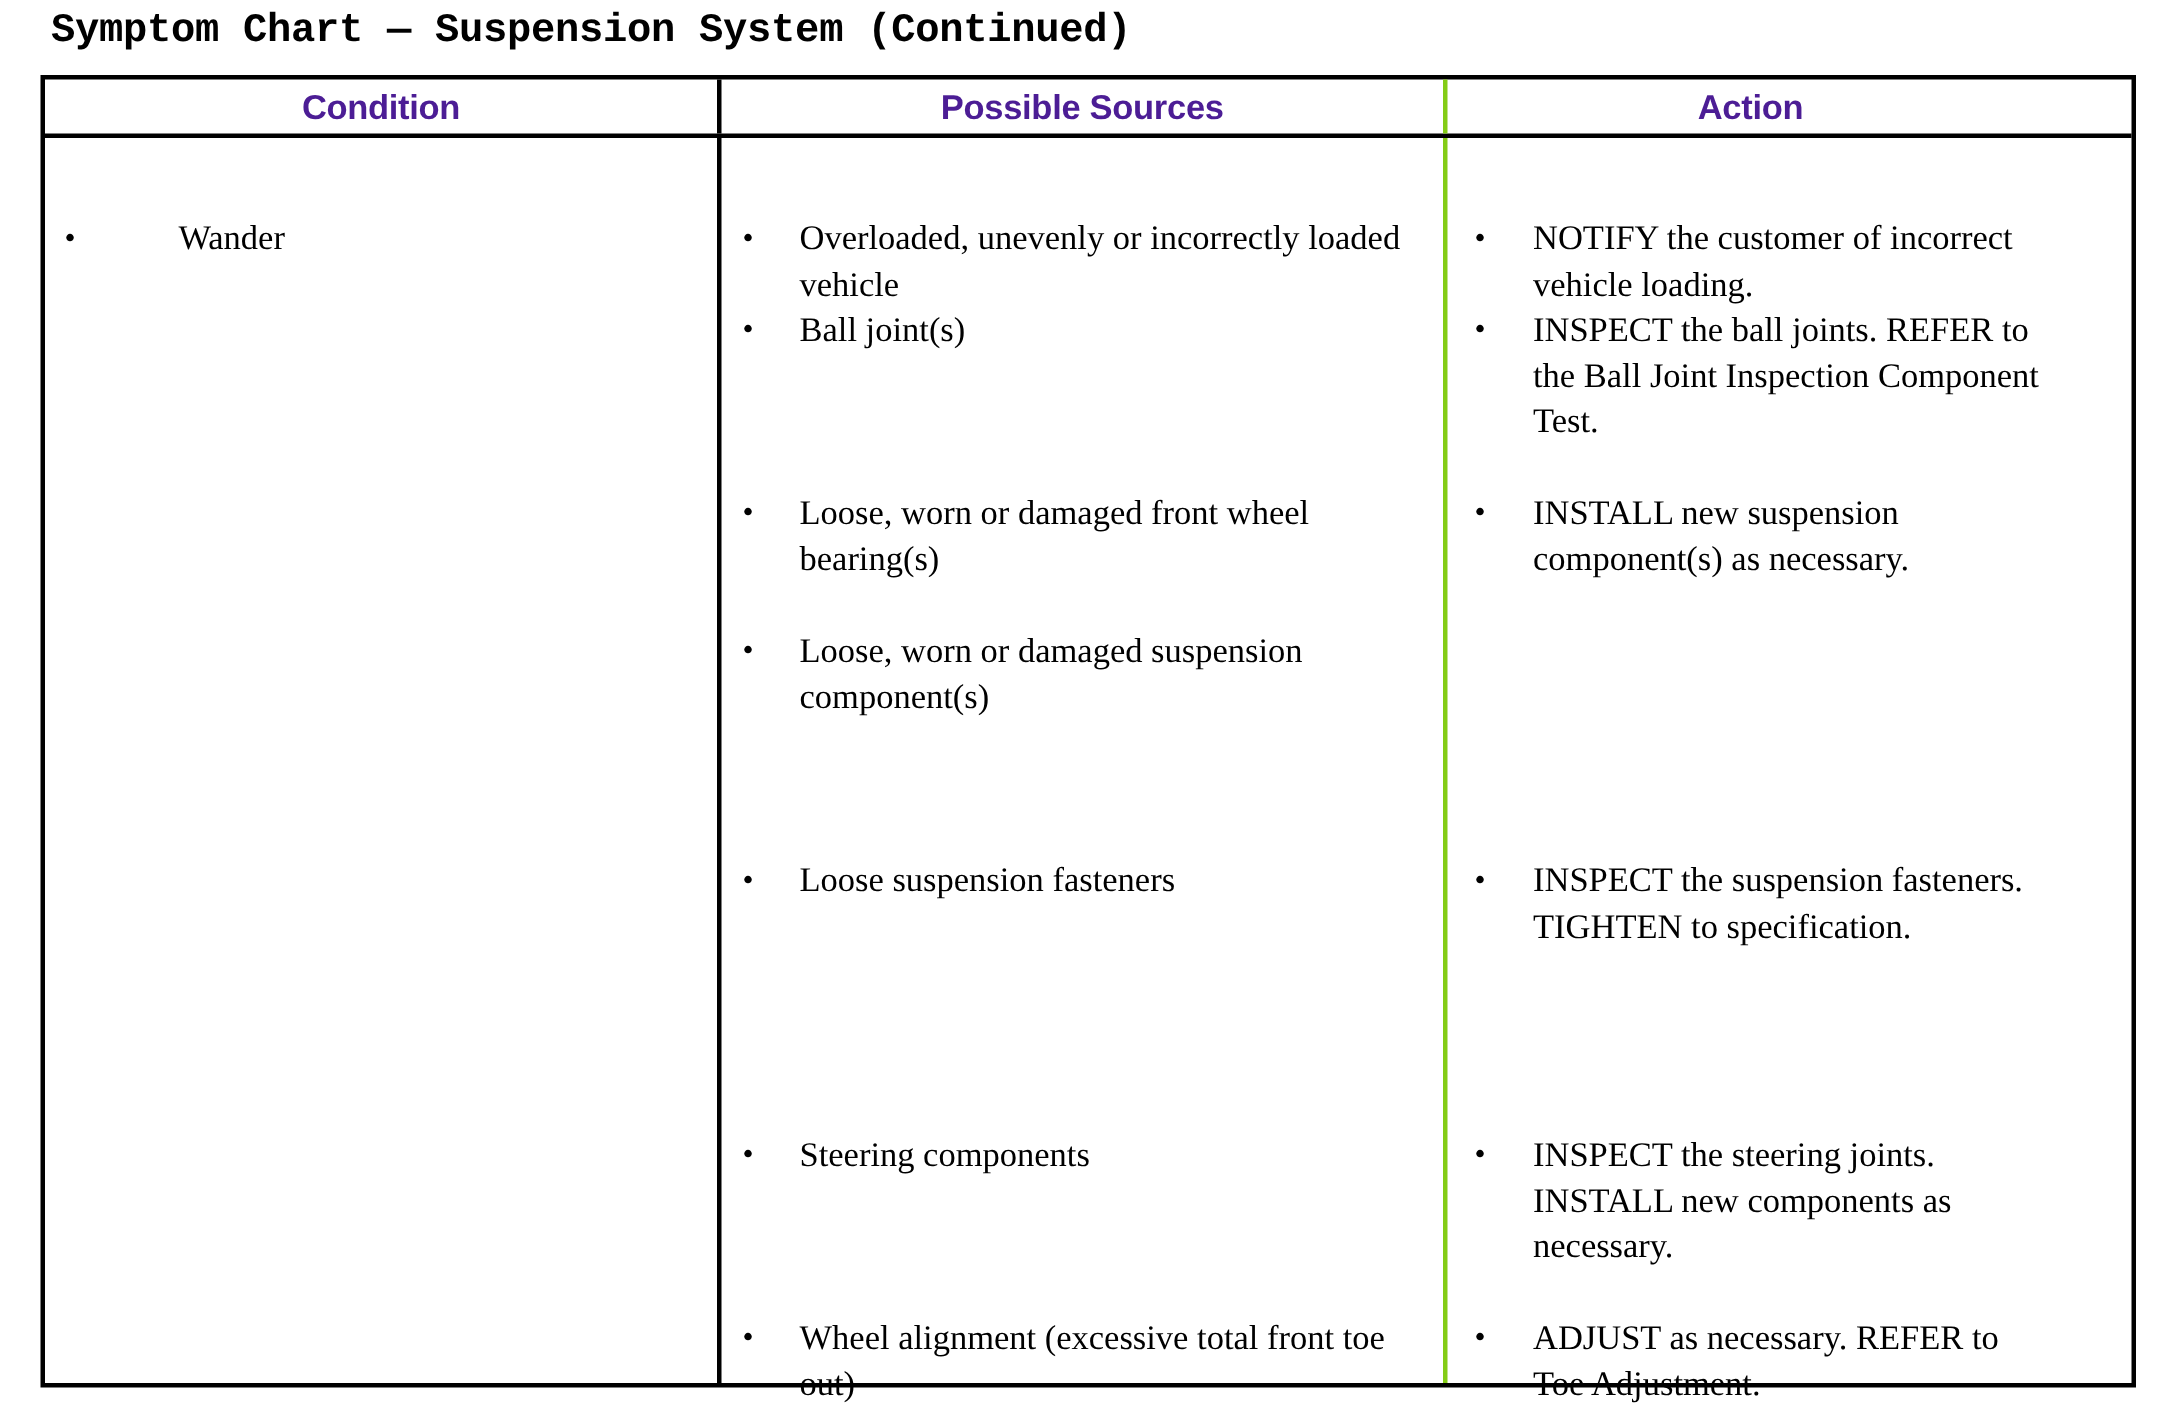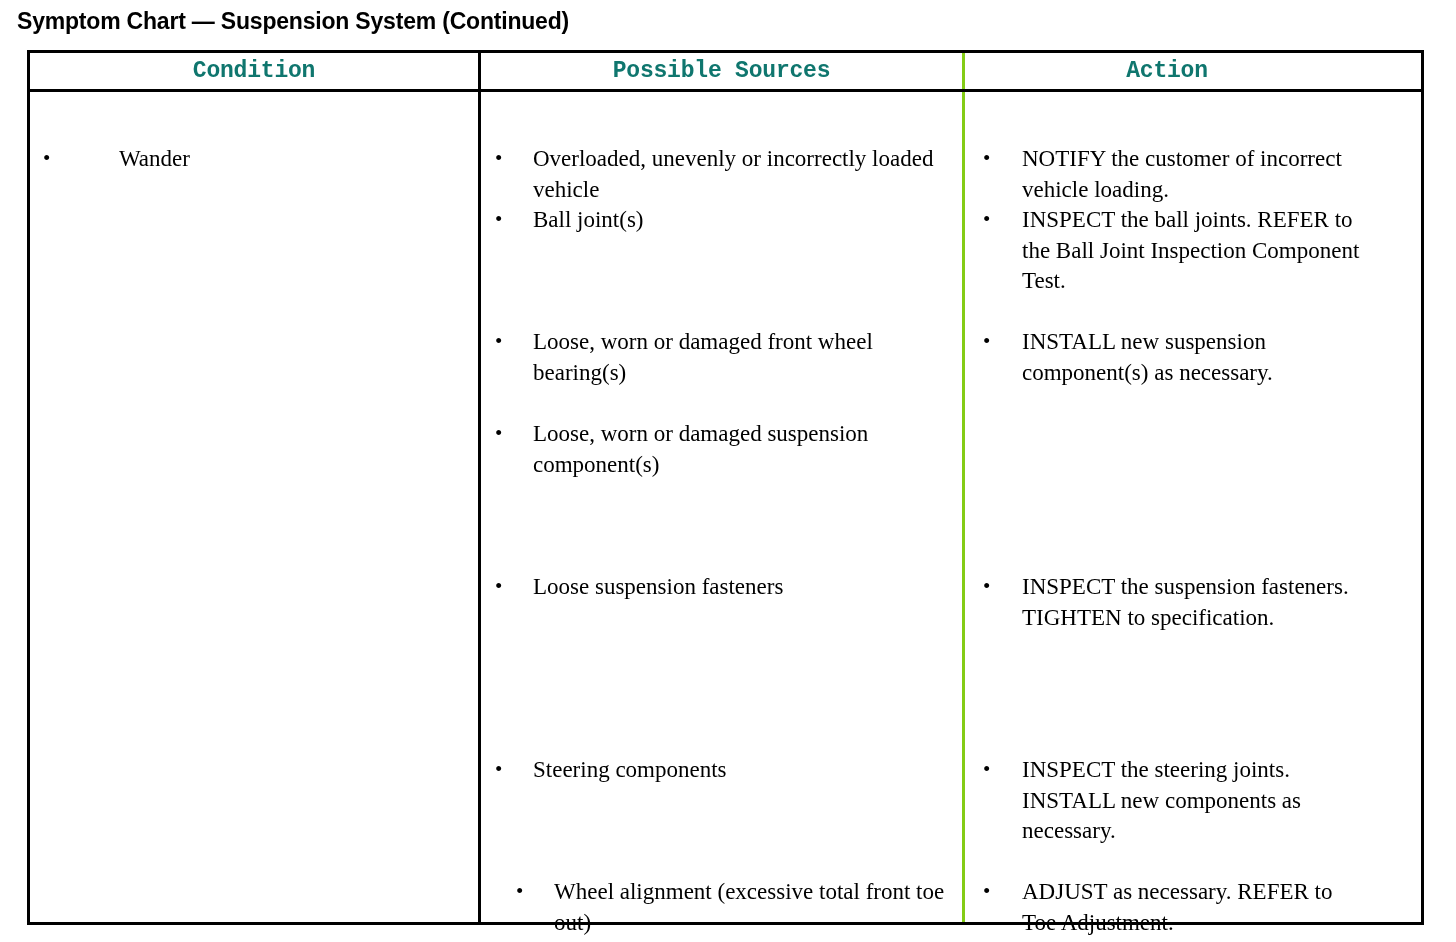--- a/index.html
+++ b/index.html
@@ -19,25 +19,25 @@
   .page {
     position: relative;
     width: 1456px;
     height: 942px;
     background: #ffffff;
   }
 
   
   .doc-title {
     position: absolute;
-    left: 17px;
+    left: 34px;
     top: 6px;
-    font-family: Liberation Sans, sans-serif;
+    font-family: Liberation Mono, monospace;
     font-weight: bold;
-    font-size: 23px;
+    font-size: 27px;
     letter-spacing: -0.2px;
     line-height: 30px;
     white-space: nowrap;
     color: #000000;
   }
 
   
   .chart-table {
     position: absolute;
     left: 27px;
@@ -53,25 +53,25 @@
     display: flex;
     height: 39px;
     border-bottom: 3px solid #000000;
     box-sizing: border-box;
   }
   .head-cell {
     display: flex;
     align-items: center;
     justify-content: center;
     box-sizing: border-box;
-    font-family: Liberation Mono, monospace;
+    font-family: Liberation Sans, sans-serif;
     font-weight: bold;
     font-size: 23px;
     letter-spacing: -0.2px;
-    color: #0f766e;
+    color: #4c1d95;
   }
 
   .body-row {
     display: flex;
     height: 830px;
     box-sizing: border-box;
   }
   .body-cell {
     box-sizing: border-box;
     padding: 0;
@@ -162,21 +162,21 @@
         <div class="group" style="top:480px;">
           <ul class="bullets">
             <li>Loose suspension fasteners</li>
           </ul>
         </div>
         <div class="group" style="top:663px;">
           <ul class="bullets">
             <li>Steering components</li>
           </ul>
         </div>
-        <div class="group" style="top:785px;margin-left:21px;">
+        <div class="group" style="top:785px;">
           <ul class="bullets">
             <li>Wheel alignment (excessive total front toe out)</li>
           </ul>
         </div>
       </div>
 
       <div class="body-cell col-action">
         <div class="group" style="top:52px;">
           <ul class="bullets">
             <li>NOTIFY the customer of incorrect vehicle loading.</li>

